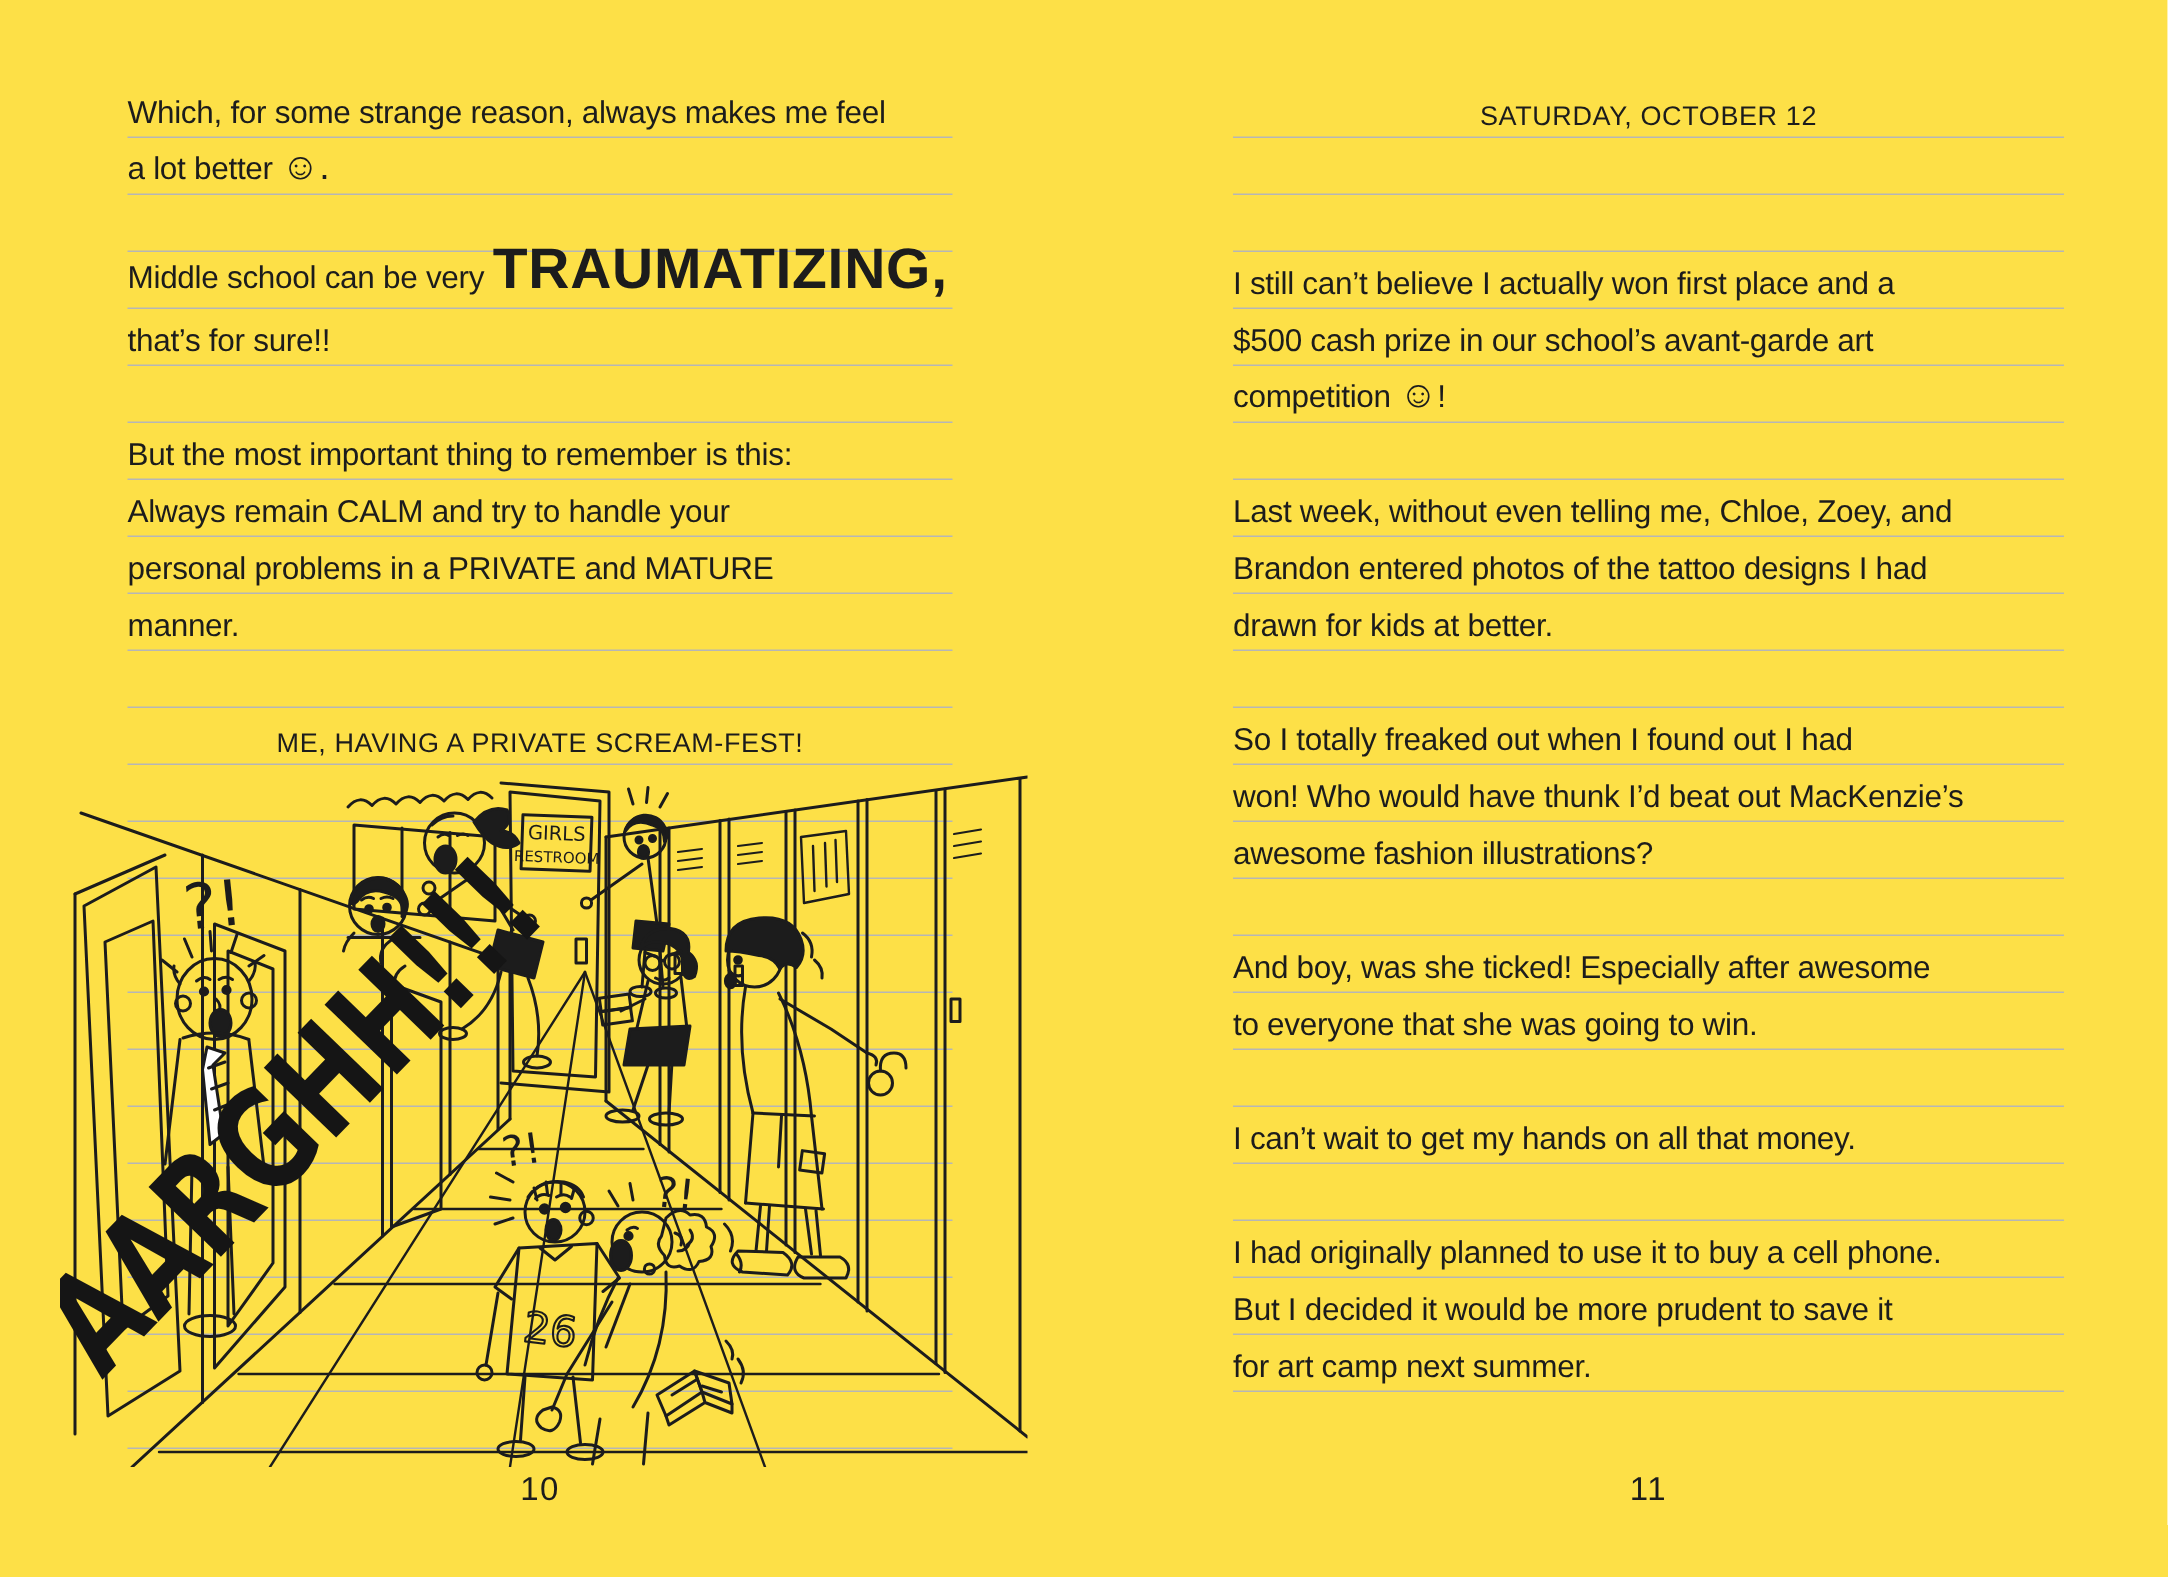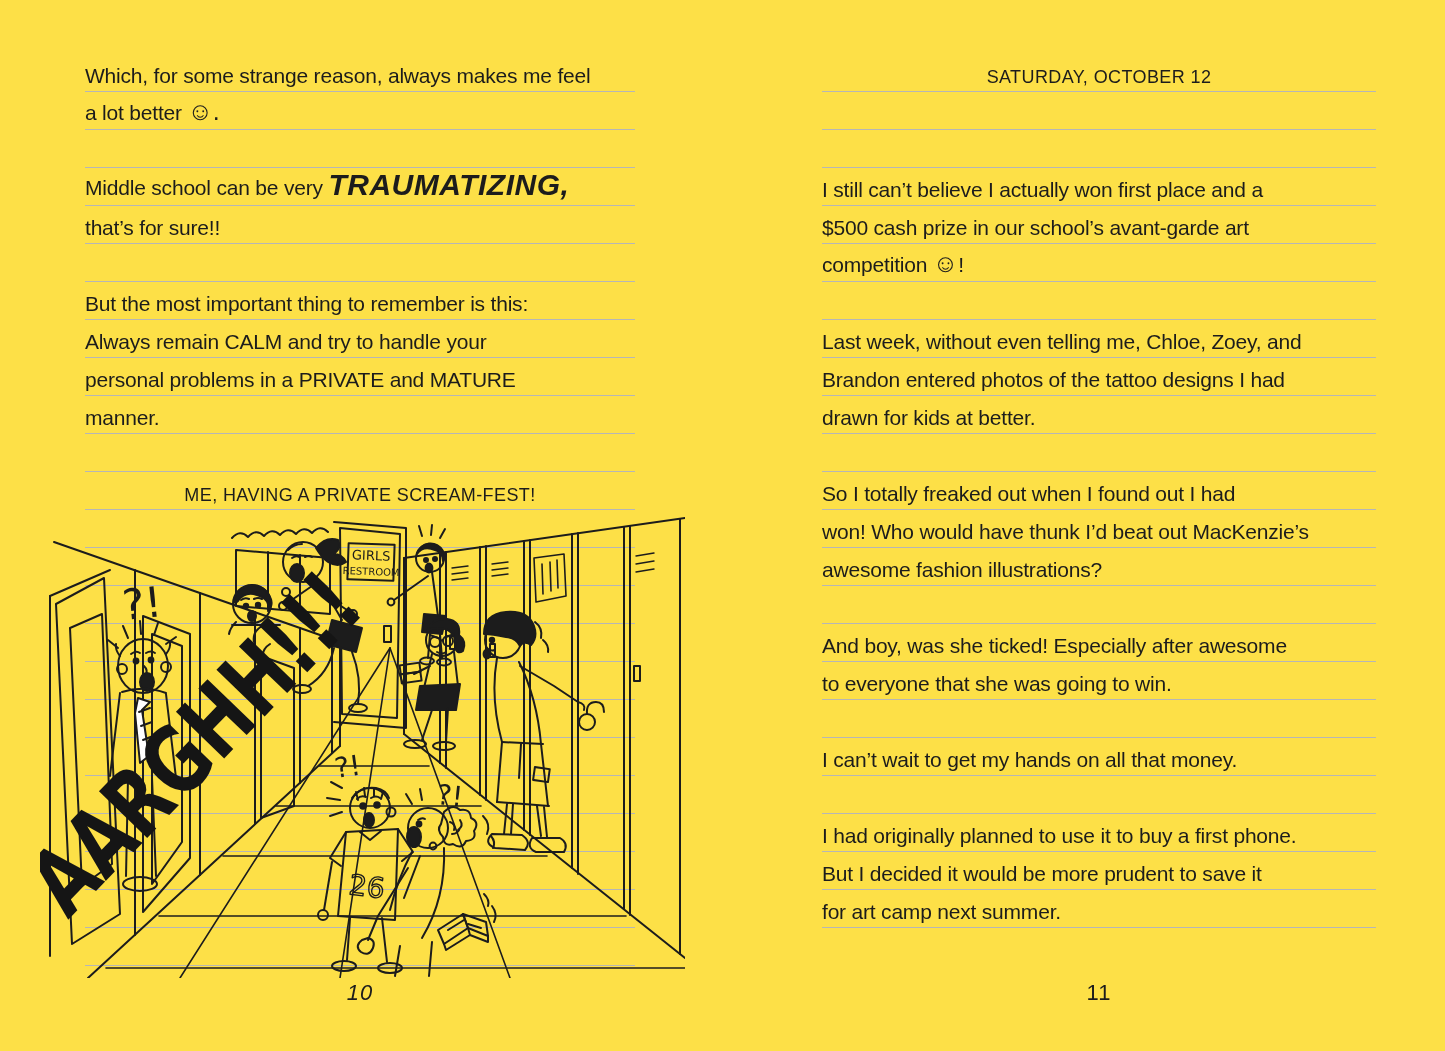--- a/index.html
+++ b/index.html
@@ -10,26 +10,26 @@
   }
   .col { position:absolute; top:54px; }
   .col-left  { left:85px;  width:550px; }
   .col-right { left:822px; width:554px; }
   .row { height:38px; position:relative; border-bottom:1px solid #b6b6b6; }
   .row .txt {
     position:absolute; left:0; bottom:3px; white-space:nowrap;
     font-size:21px; letter-spacing:-0.2px;
   }
   .row.center .txt { left:50%; transform:translateX(-50%); font-size:18px; letter-spacing:0.4px; }
-  .big { font-size:30px; font-weight:bold; letter-spacing:0.5px;font-style:italic; }
+  .big { font-size:38px; font-weight:bold; letter-spacing:0.5px; }
   .smiley { font-size:25px; }
   .pagenum {
     position:absolute; top:980px; text-align:center; font-size:22px; letter-spacing:1px;
   }
-  .pagenum-left  { left:85px;  width:550px;font-style:italic; }
+  .pagenum-left  { left:85px;  width:550px; }
   .pagenum-right { left:822px; width:554px; }
   .illo { position:absolute; left:40px; top:516px; width:645px; height:462px; }
   svg text { font-family:"DejaVu Sans", sans-serif; }
 </style>
 </head>
 <body>
 
 <div class="sheet">
 
   <div class="col col-left">
@@ -118,21 +118,21 @@
       </div>
     <div class="row">
         <span class="txt">to everyone that she was going to win.</span>
       </div>
     <div class="row"></div>
     <div class="row">
         <span class="txt">I can’t wait to get my hands on all that money.</span>
       </div>
     <div class="row"></div>
     <div class="row">
-        <span class="txt">I had originally planned to use it to buy a first phone.</span>
+        <span class="txt">I had originally planned to use it to buy a cell phone.</span>
       </div>
     <div class="row">
         <span class="txt">But I decided it would be more prudent to save it</span>
       </div>
     <div class="row">
         <span class="txt">for art camp next summer.</span>
       </div>
   </div>
 
   <svg class="illo" viewBox="0 0 645 462">

